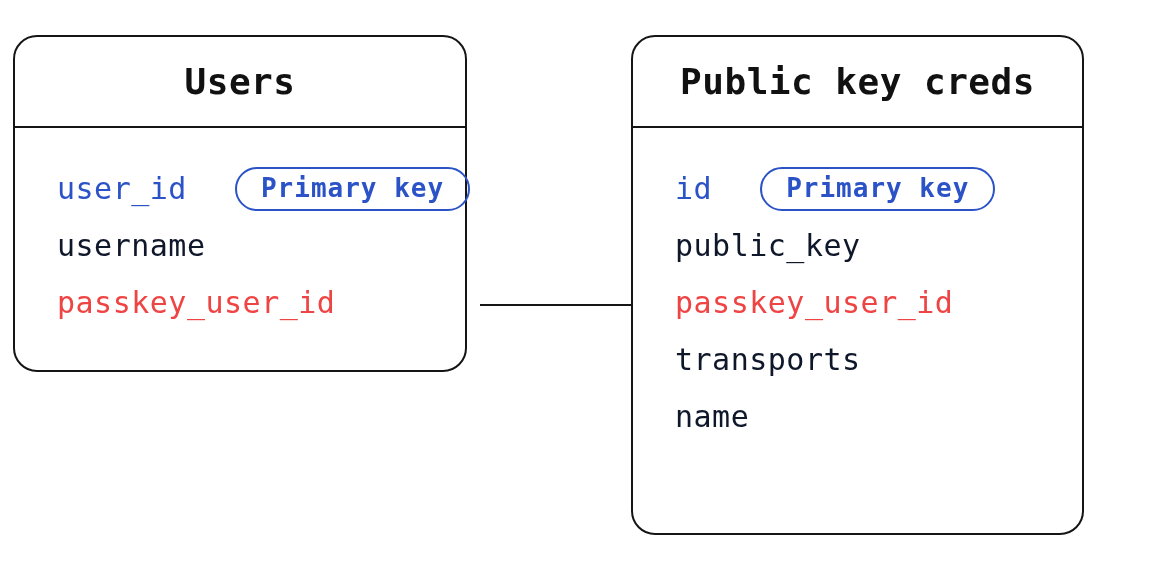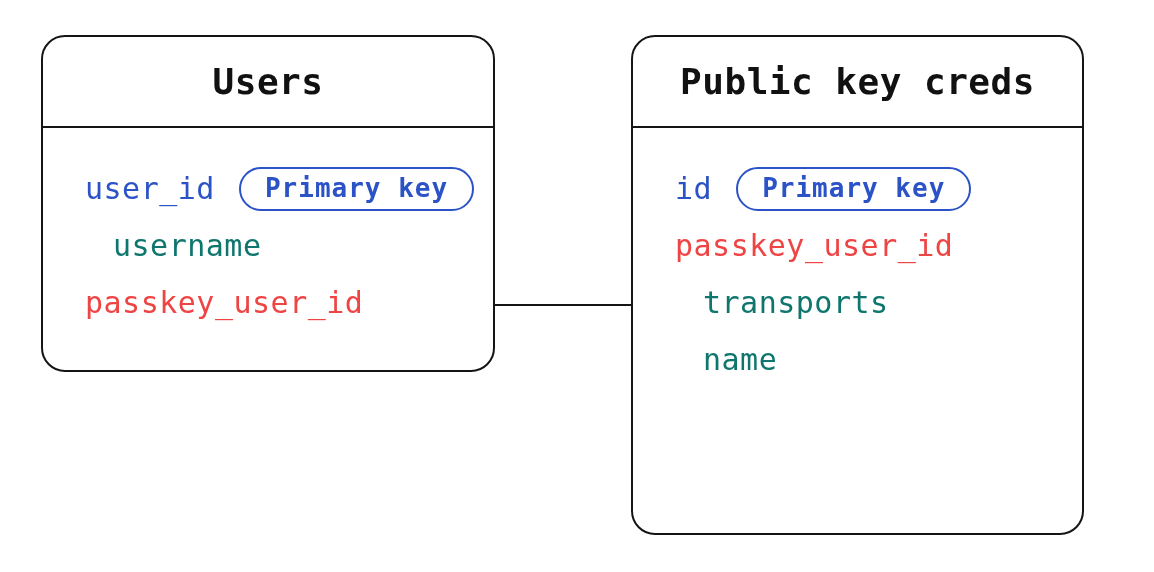--- a/index.html
+++ b/index.html
@@ -10,41 +10,41 @@
   }
   .canvas {
     position: absolute; inset: 0; background: #ffffff;
   }
   .table-box {
     position: absolute;
     background: #ffffff;
     border: 2px solid #151515;
     border-radius: 24px;
   }
-  .table-box.users   { left: 41px;  top: 35px; width: 454px; height: 337px; }
+  .table-box.users   { left: 13px;  top: 35px; width: 454px; height: 337px; }
   .table-box.pubkey  { left: 631px; top: 35px; width: 453px; height: 500px; }
   .table-header {
     height: 91px;
     border-bottom: 2px solid #151515;
     display: flex; align-items: center; justify-content: center;
   }
   .table-title {
     font-size: 36px; font-weight: bold; color: #111111; letter-spacing: 0.5px;
     white-space: nowrap;
   }
   .fields { padding-top: 32px; }
   .field-row {
     height: 57px;
     display: flex; align-items: center;
     padding-left: 42px;
     font-size: 30px; letter-spacing: 0.5px;
     white-space: nowrap;
   }
-  .field-row.default   { color: #0f766e; margin-left: 28px; }
-  .field-row.primary   { color: #2b53c7; }
+  .field-row.default   { color: #0f172a; }
+  .field-row.primary   { color: #2b53c7; gap: 24px; }
   .field-row.highlight { color: #ef4444; }
   .pk-badge {
     display: inline-flex; align-items: center;
     margin-left: 24px;
     border: 2px solid #2b53c7;
     color: #2b53c7;
     border-radius: 999px;
     padding: 4px 24px 6px 24px;
     font-size: 26px; font-weight: bold; letter-spacing: 1px;
     white-space: nowrap;
@@ -83,20 +83,23 @@
 
   <div class="table-box pubkey">
     <div class="table-header">
       <div class="table-title">Public key creds</div>
     </div>
     <div class="fields">
         <div class="field-row primary">
           <span>id</span>
           <span class="pk-badge">Primary key</span>
         </div>
+        <div class="field-row default">
+          <span>public_key</span>
+        </div>
         <div class="field-row highlight">
           <span>passkey_user_id</span>
         </div>
         <div class="field-row default">
           <span>transports</span>
         </div>
         <div class="field-row default">
           <span>name</span>
         </div>
       </div>

